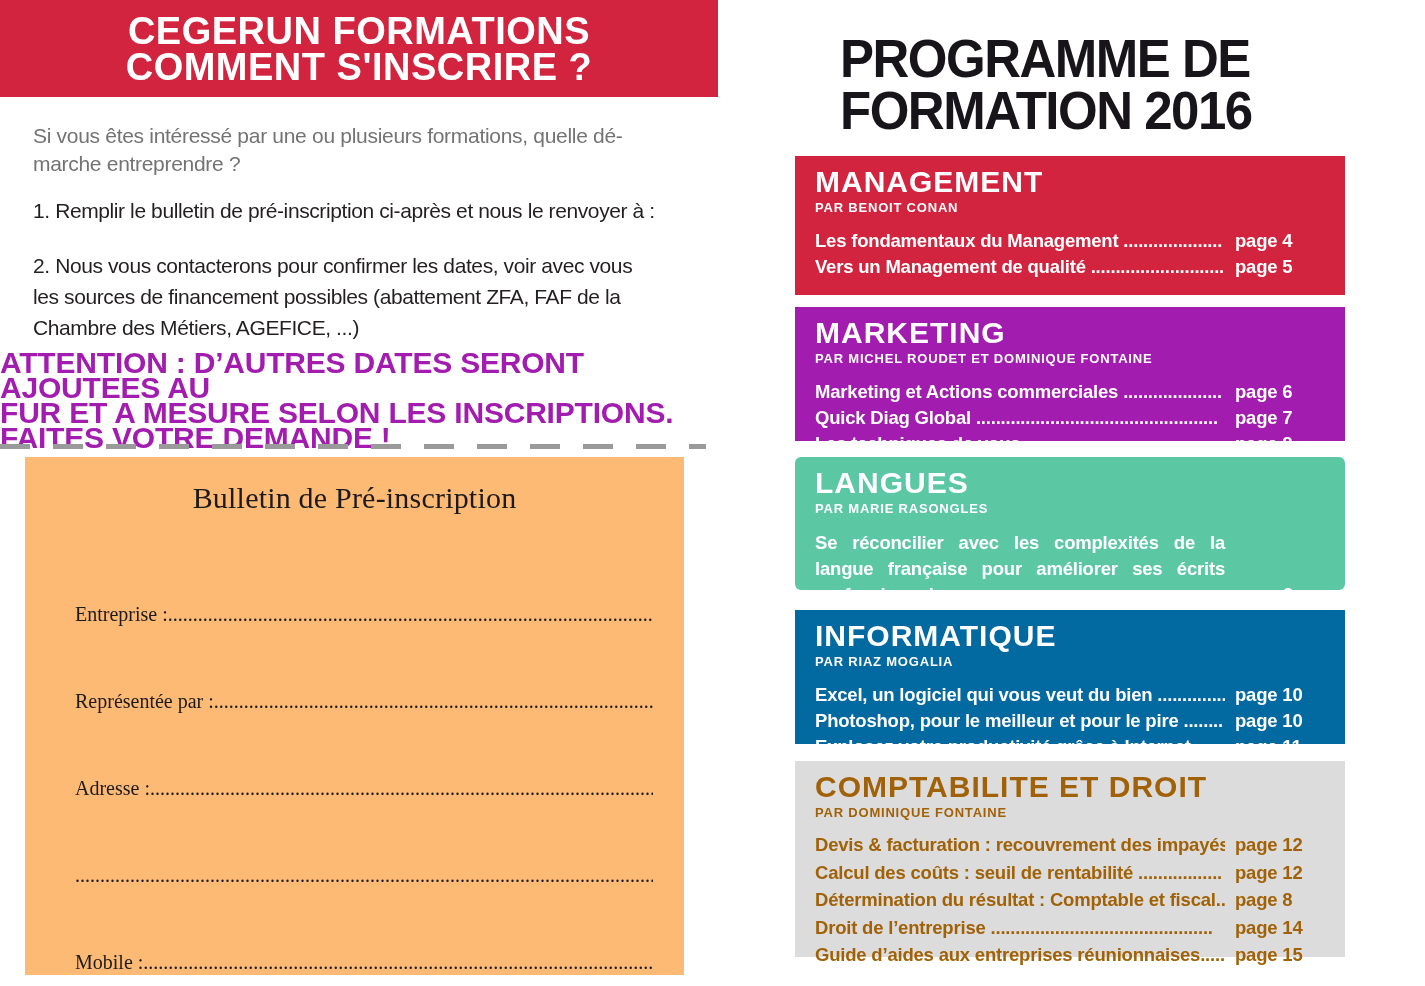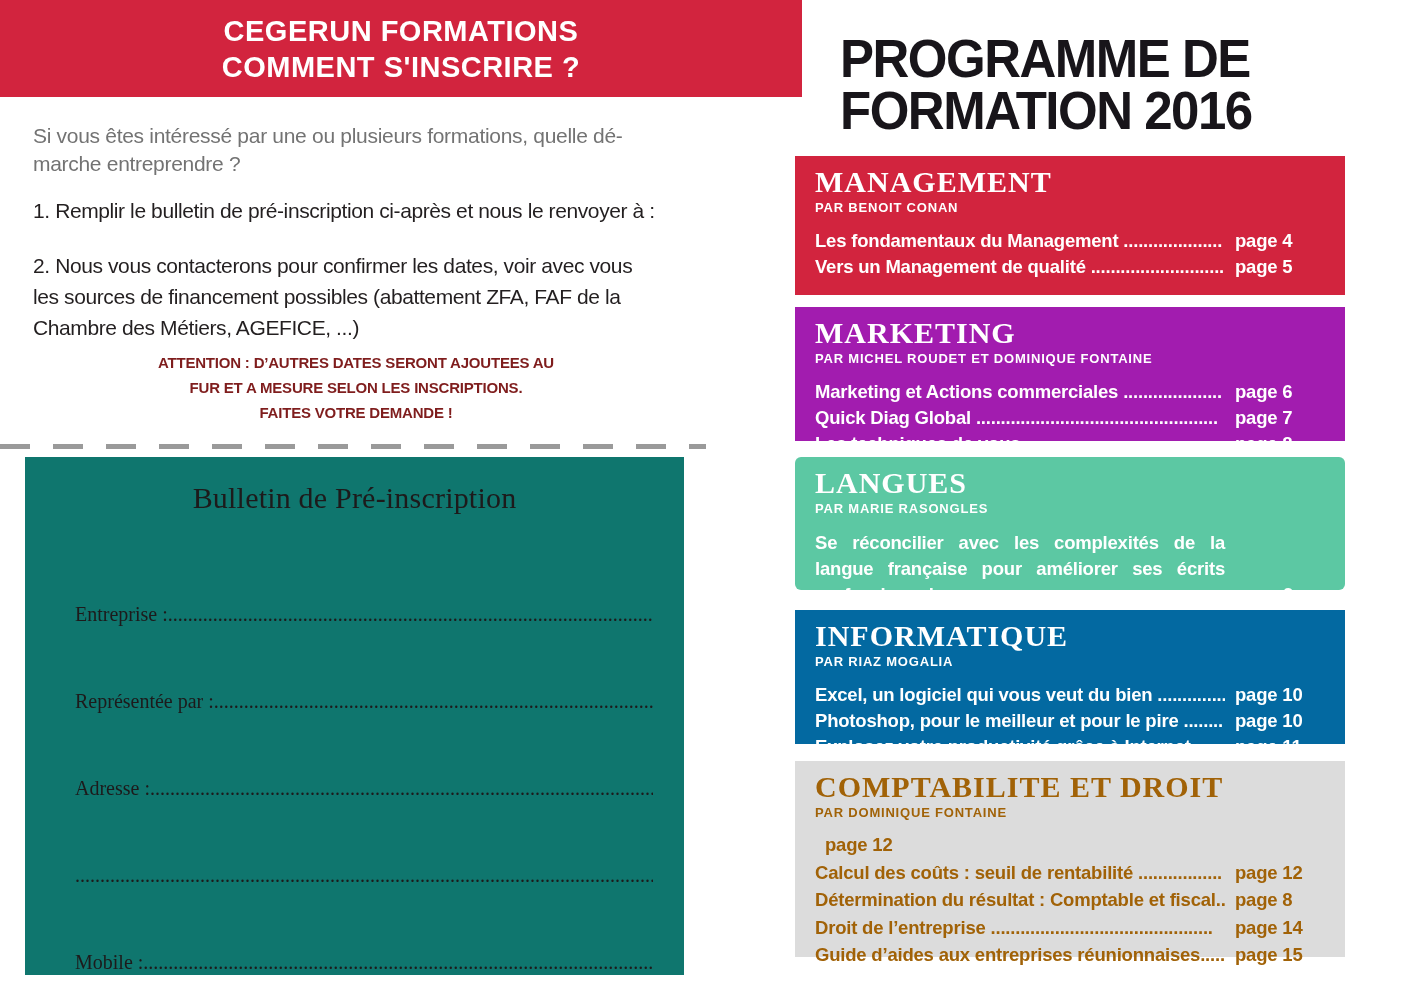--- a/index.html
+++ b/index.html
@@ -5,65 +5,65 @@
   * { margin:0; padding:0; box-sizing:border-box; }
   html,body { background:#ffffff; }
   body {
     width:1425px; height:986px; position:relative; overflow:hidden;
     font-family:"Liberation Sans", sans-serif; color:#231f20;
   }
   .pre { white-space:pre-line; }
 
   
   .red-banner {
-    position:absolute; left:0; top:20; width:802px; height:97px;
+    position:absolute; left:0; top:20; width:718px; height:97px;
     background:#d2243e; color:#fff; text-align:center;
     display:flex; flex-direction:column; justify-content:center;
-    font-weight:bold; font-size:29px; line-height:36px; letter-spacing:.5px;
+    font-weight:bold; font-size:38px; line-height:36px; letter-spacing:.5px;
   }
   .intro {
     position:absolute; left:33px; top:122px; width:660px;
     color:#737373; font-size:21px; line-height:28px; letter-spacing:-.3px;
   }
   .step1 {
     position:absolute; left:33px; top:197px; width:680px;
     font-size:21px; line-height:28px; letter-spacing:-.4px;
   }
   .step2 {
     position:absolute; left:33px; top:250px; width:680px;
     font-size:21px; line-height:31px; letter-spacing:-.4px;
   }
   .attention {
-    position:absolute; left:0; top:350px; width:712px; text-align:center;
-    color:#7f1d1d; font-weight:bold; font-size:15px; line-height:25px; letter-spacing:-.2px;
+    position:absolute; left:0; top:350px; width:712px; text-align:left;
+    color:#a21caf; font-weight:bold; font-size:30px; line-height:25px; letter-spacing:-.2px;
   }
   .dashes {
     position:absolute; left:0; top:444px; width:706px; height:5px;
     background:repeating-linear-gradient(90deg,#9a9a9a 0 30px,transparent 30px 53px);
   }
   .form-box {
     position:absolute; left:25px; top:457px; width:659px; height:518px;
-    background:#0f766e; font-family:"Liberation Serif", serif; color:#1d1a1b;
+    background:#fdba74; font-family:"Liberation Serif", serif; color:#1d1a1b;
   }
   .form-title { text-align:center; margin-top:24px; font-size:30px; letter-spacing:.2px; }
   .form-fields {
     margin:27px 0 0 50px; width:578px; font-size:20px; line-height:29px;
     white-space:pre; overflow:hidden;
   }
 
   
   .prog-title {
     position:absolute; left:840px; top:33px; width:520px;
     font-size:51px; line-height:50px; font-weight:bold; letter-spacing:-1.5px;
     color:#18151a; transform:scaleY(1.04); transform-origin:top left;
   }
   .block {
     position:absolute; left:795px; width:550px; padding:9px 18px 0 20px; color:#fff;
   }
-  .block h2 { font-size:30px; line-height:33px; font-weight:bold; letter-spacing:1px;font-family:Liberation Serif, serif; }
+  .block h2 { font-size:30px; line-height:33px; font-weight:bold; letter-spacing:1px; }
   .block .by { font-size:13px; font-weight:bold; letter-spacing:.8px; margin-top:2px; }
   .rows { margin-top:13px; }
   .row { display:flex; align-items:flex-start; font-weight:bold; font-size:18.5px; line-height:26px; letter-spacing:-.2px; }
   .row .lbl { flex:1 1 auto; white-space:nowrap; overflow:hidden; }
   .row .pg  { flex:0 0 102px; padding-left:10px; white-space:nowrap; }
 
   .b-mgmt  { top:156px; height:139px; background:#d2243e; }
   .b-mkt   { top:307px; height:134px; background:#a21caf; }
   .b-lang  { top:457px; height:133px; background:#5cc8a3;border-radius:6px; }
   .b-info  { top:610px; height:134px; background:#0369a1; }
@@ -174,20 +174,21 @@
         <span class="pg">page 11</span>
       </div>
     </div>
   </section>
 
   <section class="block b-comp">
     <h2>COMPTABILITE ET DROIT</h2>
     <div class="by">PAR DOMINIQUE FONTAINE</div>
     <div class="rows">
       <div class="row">
+        <span class="lbl">Devis &amp; facturation : recouvrement des impayés</span>
         <span class="pg">page 12</span>
       </div>
       <div class="row">
         <span class="lbl">Calcul des coûts : seuil de rentabilité .................</span>
         <span class="pg">page 12</span>
       </div>
       <div class="row">
         <span class="lbl">Détermination du résultat : Comptable et fiscal...</span>
         <span class="pg">page 8</span>
       </div>

